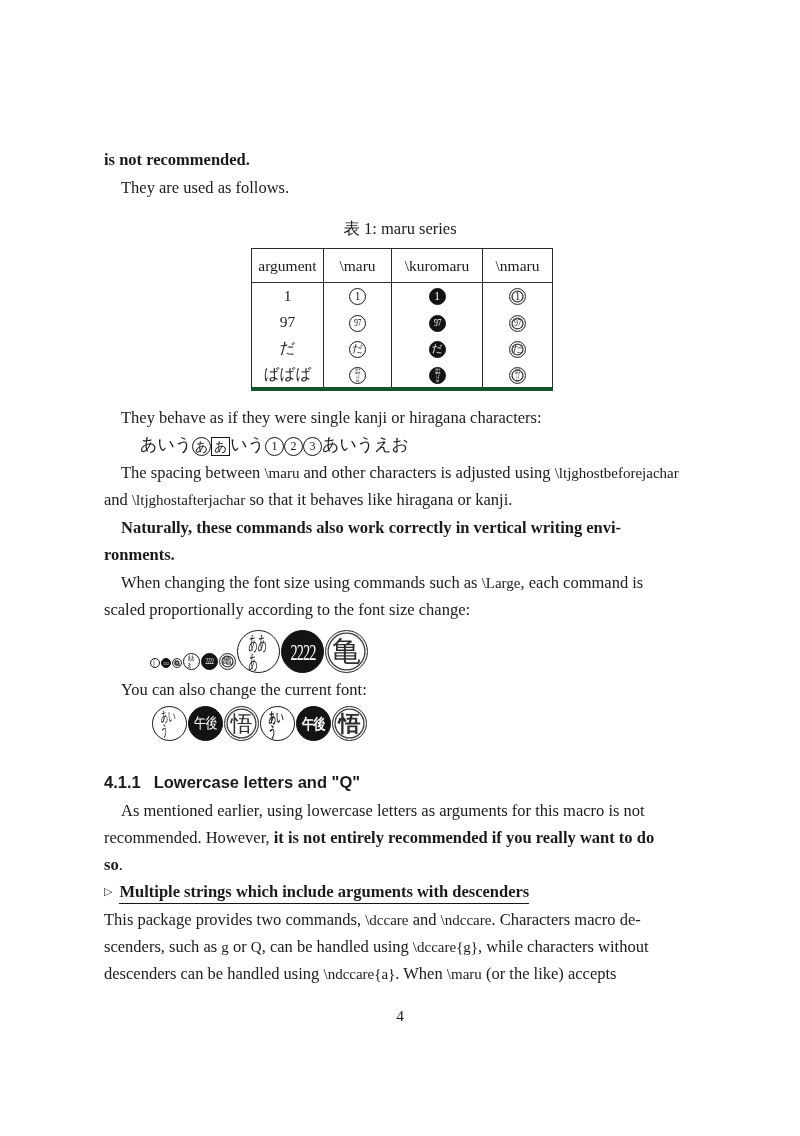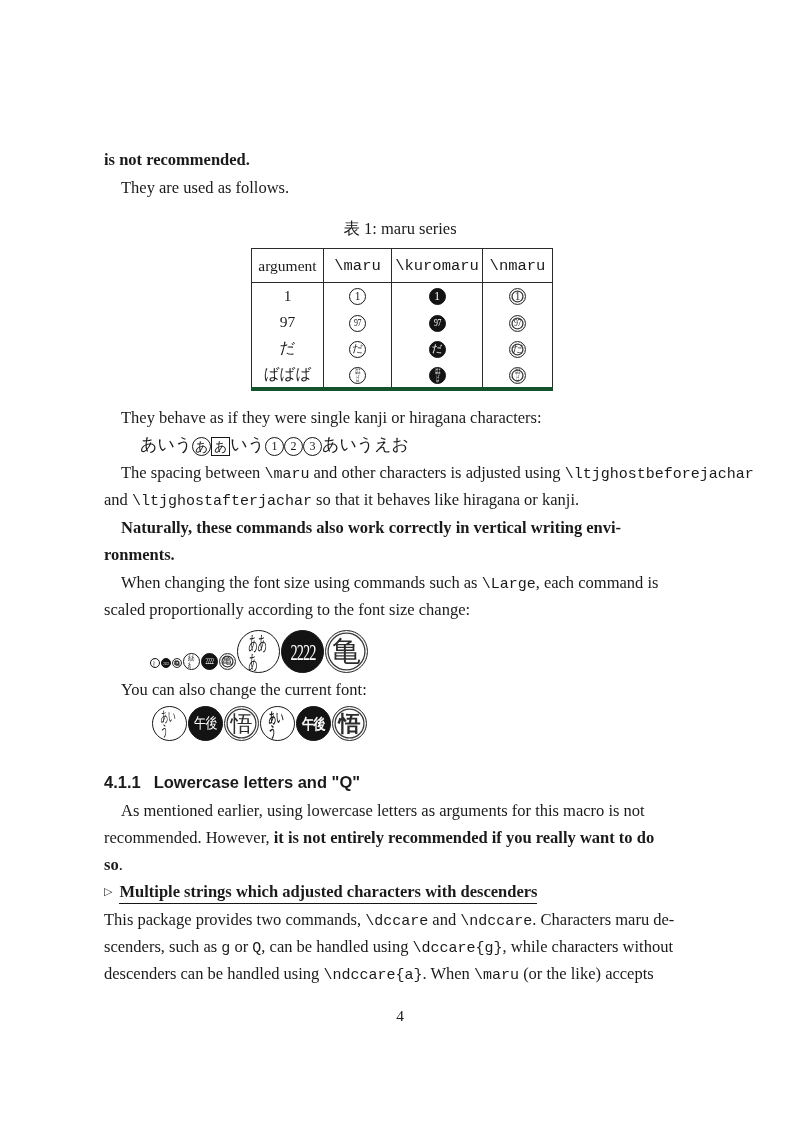--- a/index.html
+++ b/index.html
@@ -5,21 +5,21 @@
   * { margin:0; padding:0; box-sizing:border-box; }
   html,body { background:#ffffff; }
   .page {
     position:relative; width:800px; height:1136px; background:#fff;
     font-family:"Liberation Serif","DejaVu Serif",serif;
     color:#1a1a1a; font-size:16.5px; overflow:hidden;
   }
   .line { position:absolute; left:104px; white-space:nowrap; line-height:27px; }
   .indent { padding-left:17px; }
   .b { font-weight:700; }
-  .mono { font-family:Liberation Mono, monospace; font-size:15px; }
+  .mono { font-family:Liberation Serif, serif; font-size:15px; }
 
   
   .tbl-caption { position:absolute; top:215px; left:104px; width:592px; text-align:center; line-height:27px; }
   table.maru { position:absolute; top:248px; left:251px; border-collapse:collapse; table-layout:fixed; }
   table.maru th, table.maru td { border-left:1px solid #2b2b2b; border-right:1px solid #2b2b2b; text-align:center; vertical-align:middle; font-weight:400; }
   table.maru thead th { border-top:1px solid #2b2b2b; border-bottom:1px solid #2b2b2b; height:34px; font-size:15.5px; }
   table.maru tbody tr:last-child td { border-bottom:4px solid #14532d; }
   table.maru td { height:26.5px; font-size:15.5px; }
   .cw-arg{width:72px;} .cw-maru{width:68px;} .cw-kuro{width:91px;margin-top:16px;} .cw-nmaru{width:70px;margin-top:44px;}
 
@@ -228,25 +228,25 @@
 
   <div class="line indent" style="top:797px">As mentioned earlier, using lowercase letters as arguments for this macro is not</div>
   <div class="line" style="top:824px">
     <span>recommended. However, </span><span class="b">it is not entirely recommended if you really want to do</span>
   </div>
   <div class="line" style="top:851px">
     <span class="b">so</span><span>.</span>
   </div>
 
   <div class="line" style="top:878px">
-    <span class="marker">▷</span><span class="b utitle">Multiple strings which adjusted characters with descenders</span>
+    <span class="marker">▷</span><span class="b utitle">Multiple strings which include arguments with descenders</span>
   </div>
 
   <div class="line" style="top:906px">
-    <span>This package provides two commands, </span><span class="mono">\dccare</span><span> and </span><span class="mono">\ndccare</span><span>.  Characters maru de-</span>
+    <span>This package provides two commands, </span><span class="mono">\dccare</span><span> and </span><span class="mono">\ndccare</span><span>.  Characters macro de-</span>
   </div>
   <div class="line" style="top:933px">
     <span>scenders, such as </span><span class="mono">g</span><span> or </span><span class="mono">Q</span><span>, can be handled using </span><span class="mono">\dccare{g}</span><span>, while characters without</span>
   </div>
   <div class="line" style="top:960px">
     <span>descenders can be handled using </span><span class="mono">\ndccare{a}</span><span>.  When </span><span class="mono">\maru</span><span> (or the like) accepts</span>
   </div>
 
   <div class="pagenum">4</div>
 

